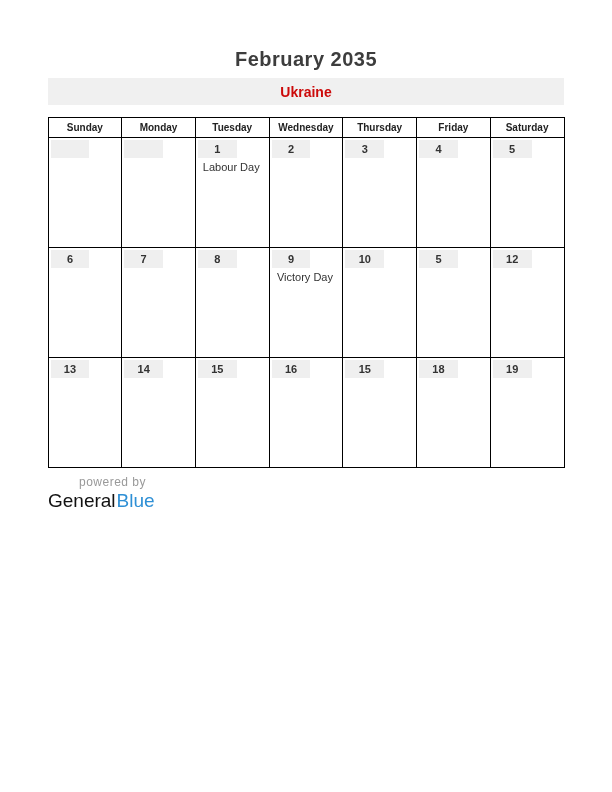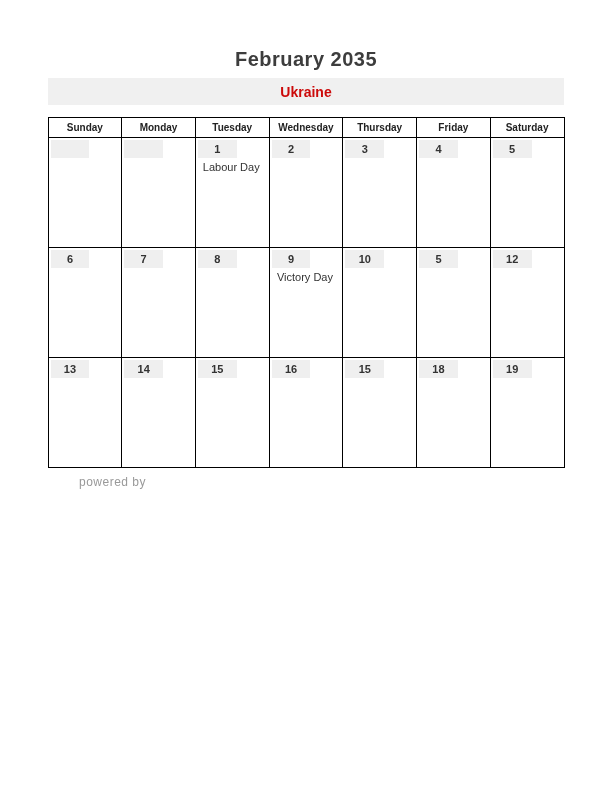--- a/index.html
+++ b/index.html
@@ -188,15 +188,18 @@
           </td>
           <td>
             <div class="day-box">19</div>
           </td>
         </tr>
       </tbody>
   </table>
 
   <div class="footer">
     <div class="powered-by">powered by</div>
+    <div class="brand">
+      <span class="brand-general">General</span><span class="brand-blue">Blue</span>
+    </div>
   </div>
 
 </div>
 
 </body></html>

